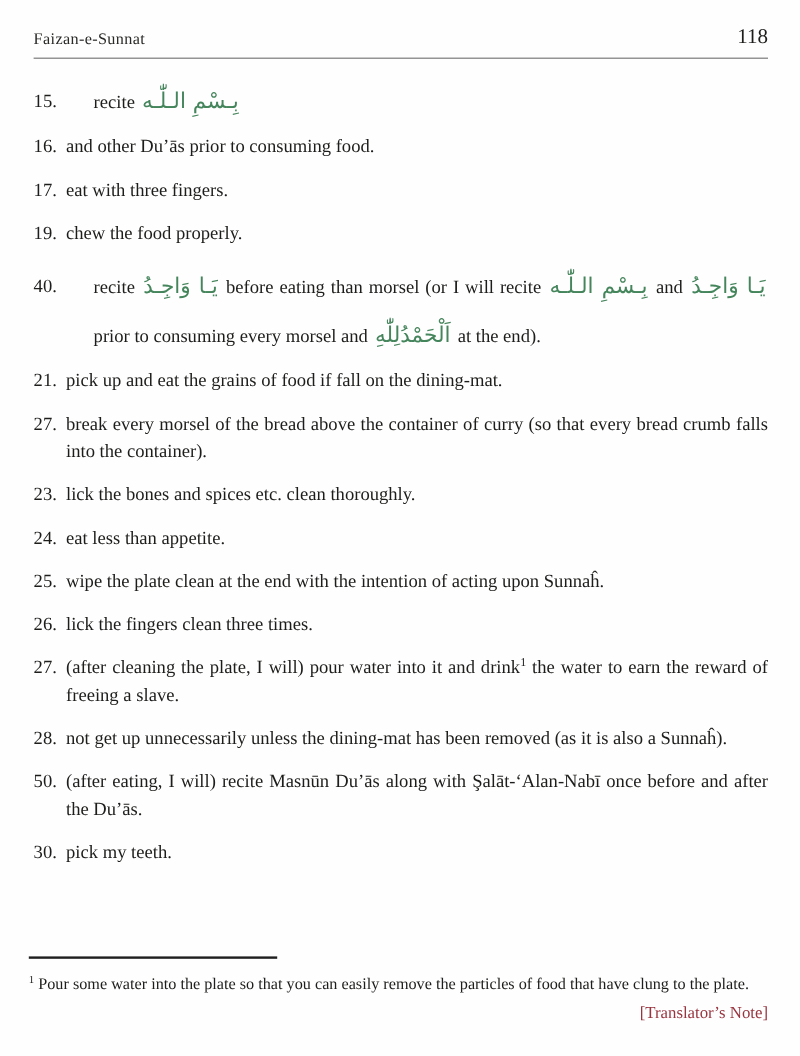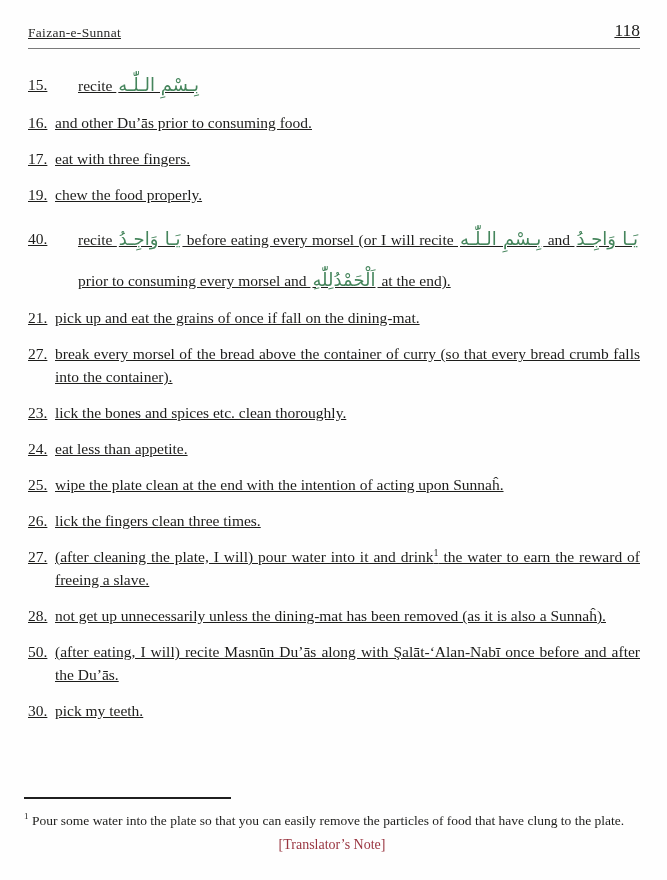--- a/index.html
+++ b/index.html
@@ -4,21 +4,21 @@
 <style>
   html, body { margin: 0; padding: 0; }
   body {
     width: 667px; height: 880px;
     background: #fefefe;
     color: #1d1d1b;
     font-family: "Liberation Serif", serif;
     overflow: hidden;
     position: relative;
   }
-  .page { padding: 20px 27px 0 28px; text-decoration: underline; }
+  .page { padding: 20px 27px 0 28px; }
 
   .header {
     display: flex;
     justify-content: space-between;
     align-items: flex-end;
     border-bottom: 1px solid #7a7a7a;
     padding-bottom: 7px;
   }
   .header .title { font-size: 13.5px; letter-spacing: 0.3px; color: #2a2a28; }
   .header .pagenum { font-size: 17.5px; color: #1d1d1b; }
@@ -52,21 +52,21 @@
   }
   .fn-rule {
     width: 207px; height: 0;
     border-top: 2.5px solid #1f1f1f;
     margin-bottom: 9px;
   }
   .fn-text { font-size: 13.5px; line-height: 17px; color: #1d1d1b; }
   .fn-text sup { font-size: 9px; }
   .fn-attrib {
     margin-top: 8px;
-    text-align: center;
+    text-align: right;
     font-size: 14px;
     color: #993540;
   }
 </style>
 </head>
 <body>
 
 <div class="page">
 
   <div class="header">
@@ -86,25 +86,25 @@
       <div class="item">
         <span class="num">17.</span>
         <span class="body"><span>eat with three fingers.</span></span>
       </div>
       <div class="item">
         <span class="num">19.</span>
         <span class="body"><span>chew the food properly.</span></span>
       </div>
       <div class="item has-ar">
         <span class="num">40.</span>
-        <span class="body justify"><span>recite </span><span class="arabic">يَـا وَاجِـدُ</span><span> before eating every morsel (or I will recite </span><span class="arabic">بِـسْمِ الـلّٰـه</span><span> and </span><span class="arabic">يَـا وَاجِـدُ</span><span> prior to consuming every morsel and </span><span class="arabic">اَلْحَمْدُلِلّٰهِ</span><span> at the end).</span></span>
+        <span class="body justify"><span>recite </span><span class="arabic">يَـا وَاجِـدُ</span><span> before eating than morsel (or I will recite </span><span class="arabic">بِـسْمِ الـلّٰـه</span><span> and </span><span class="arabic">يَـا وَاجِـدُ</span><span> prior to consuming every morsel and </span><span class="arabic">اَلْحَمْدُلِلّٰهِ</span><span> at the end).</span></span>
       </div>
       <div class="item">
         <span class="num">21.</span>
-        <span class="body"><span>pick up and eat the grains of once if fall on the dining-mat.</span></span>
+        <span class="body"><span>pick up and eat the grains of food if fall on the dining-mat.</span></span>
       </div>
       <div class="item">
         <span class="num">27.</span>
         <span class="body justify"><span>break every morsel of the bread above the container of curry (so that every bread crumb falls into the container).</span></span>
       </div>
       <div class="item">
         <span class="num">23.</span>
         <span class="body"><span>lick the bones and spices etc. clean thoroughly.</span></span>
       </div>
       <div class="item">

